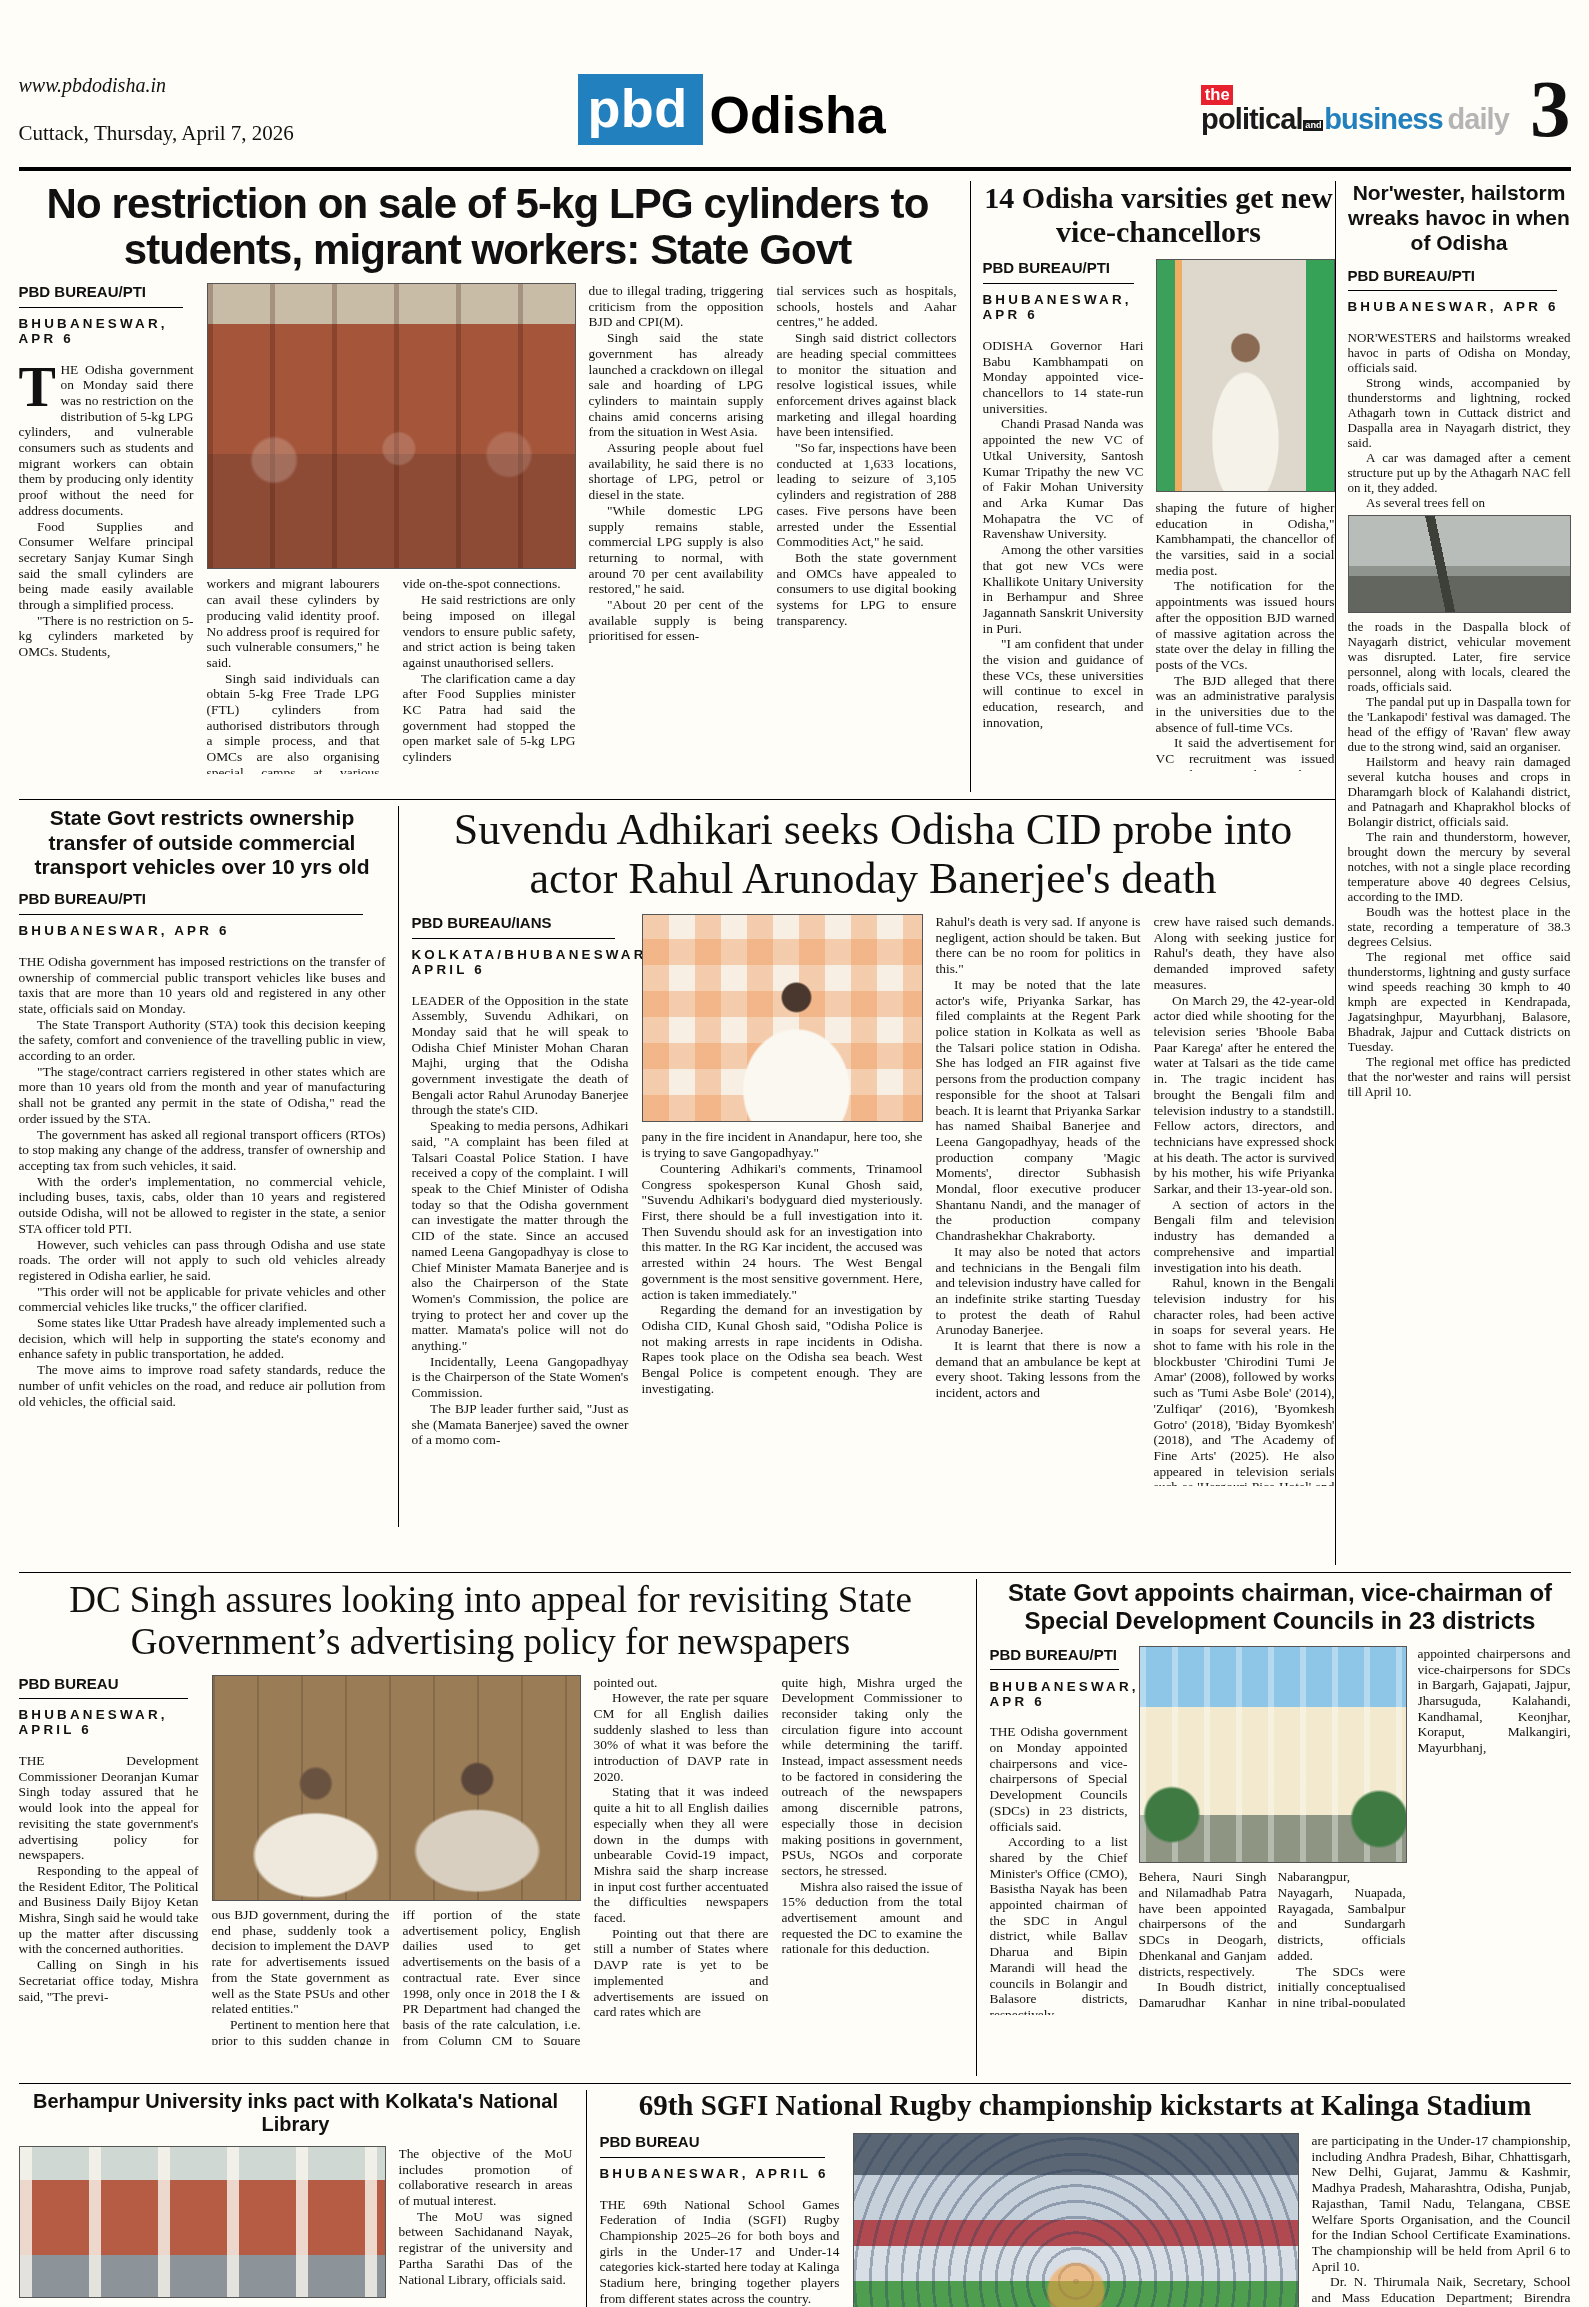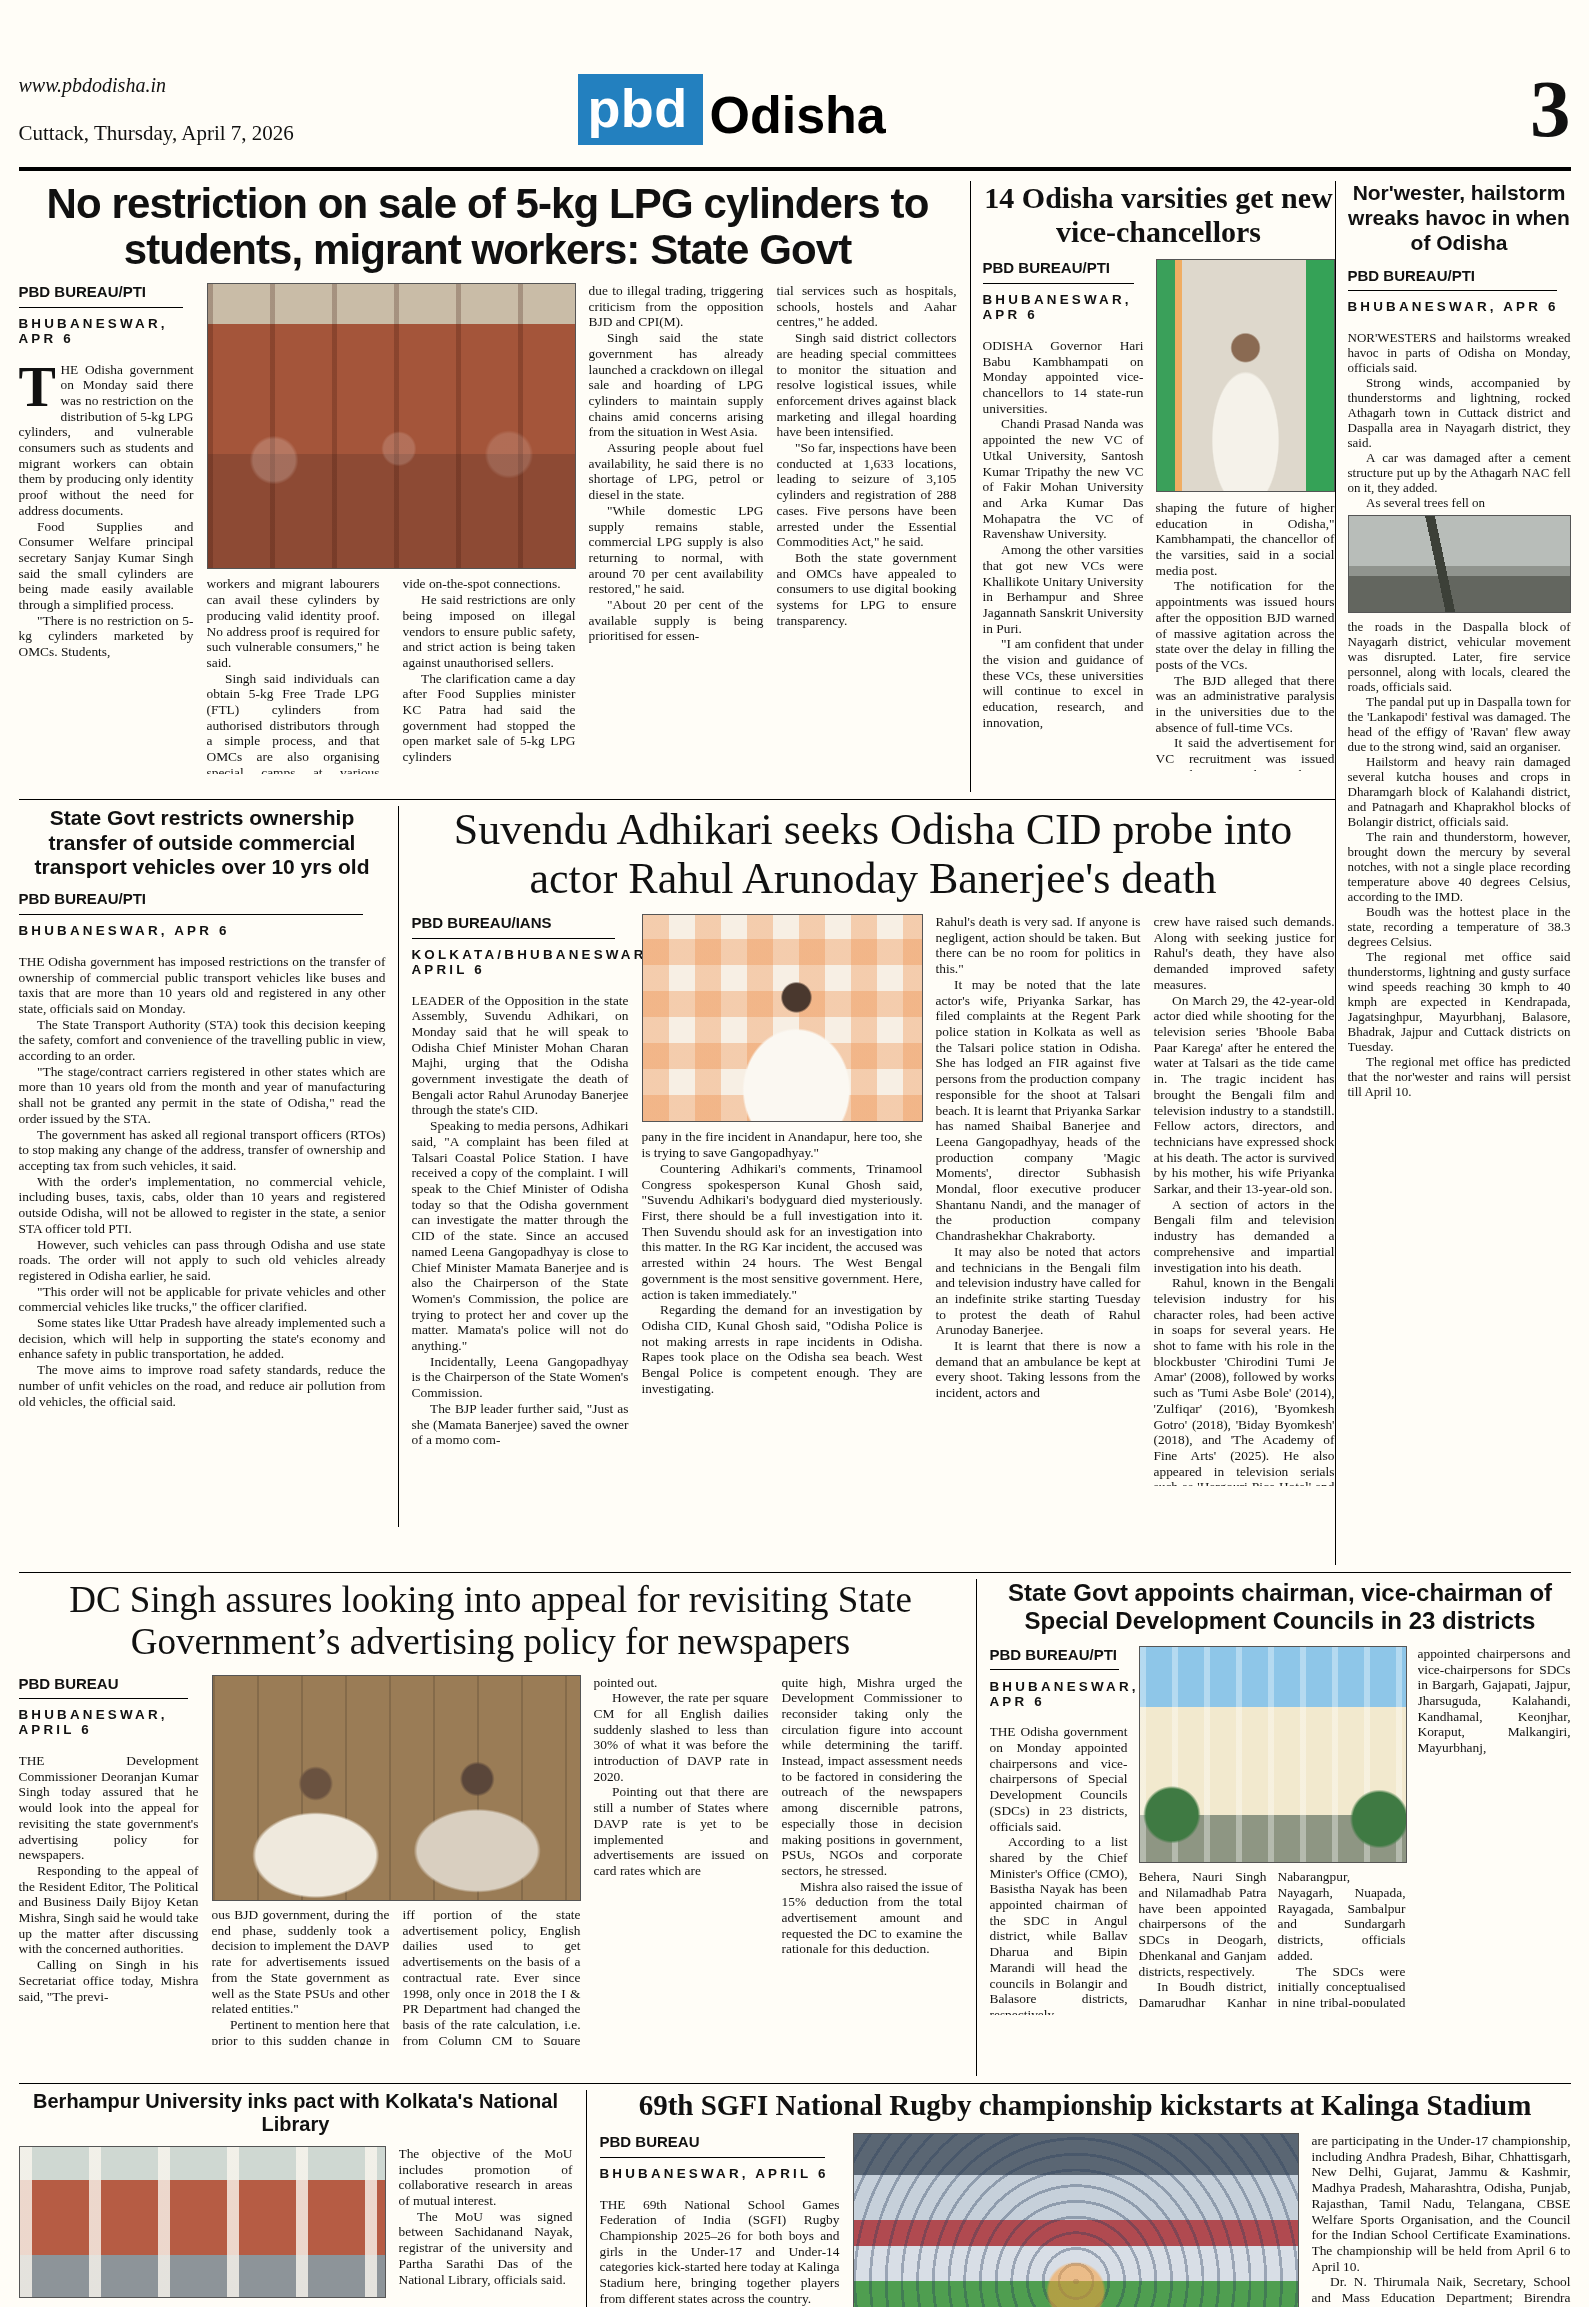--- a/index.html
+++ b/index.html
@@ -172,20 +172,24 @@
 
   <header class="masthead">
     <div class="mast-left">
       <div class="site">www.pbdodisha.in</div>
       <div class="pubdate">Cuttack, Thursday, April 7, 2026</div>
     </div>
     <div class="mast-center">
       <span class="logo-pbd">pbd</span><span class="logo-odisha">Odisha</span>
     </div>
     <div class="mast-right">
+      <div class="tagline">
+        <span class="tag-the">the</span><br>
+        <span class="tag-pol">political</span><span class="tag-and">and</span><span class="tag-bus">business</span><span class="tag-daily">daily</span>
+      </div>
       <div class="pageno">3</div>
     </div>
   </header>
   <div class="mast-rule"></div>
 
   <div class="row-top">
     <div class="left-main">
       <div class="row-a">
 
         <section class="art-lpg">
@@ -360,20 +364,21 @@
                 <p>Pertinent to mention here that prior to this sudden change in only the tar-</p>
               </div>
             <div class="paras">
                 <p>iff portion of the state advertisement policy, English dailies used to get advertisements on the basis of a contractual rate. Ever since 1998, only once in 2018 the I &amp; PR Department had changed the basis of the rate calculation, i.e. from Column CM to Square CM, Mishra</p>
               </div>
           </div>
         </div>
         <div class="dc-c4 paras">
             <p>pointed out.</p>
             <p>However, the rate per square CM for all English dailies suddenly slashed to less than 30% of what it was before the introduction of DAVP rate in 2020.</p>
+            <p>Stating that it was indeed quite a hit to all English dailies especially when they all were down in the dumps with unbearable Covid-19 impact, Mishra said the sharp increase in input cost further accentuated the difficulties newspapers faced.</p>
             <p>Pointing out that there are still a number of States where DAVP rate is yet to be implemented and advertisements are issued on card rates which are</p>
           </div>
         <div class="dc-c5 paras">
             <p>quite high, Mishra urged the Development Commissioner to reconsider taking only the circulation figure into account while determining the tariff. Instead, impact assessment needs to be factored in considering the outreach of the newspapers among discernible patrons, especially those in decision making positions in government, PSUs, NGOs and corporate sectors, he stressed.</p>
             <p>Mishra also raised the issue of 15% deduction from the total advertisement amount and requested the DC to examine the rationale for this deduction.</p>
           </div>
       </div>
     </section>
 
     <section class="art-sdc vline-l">

